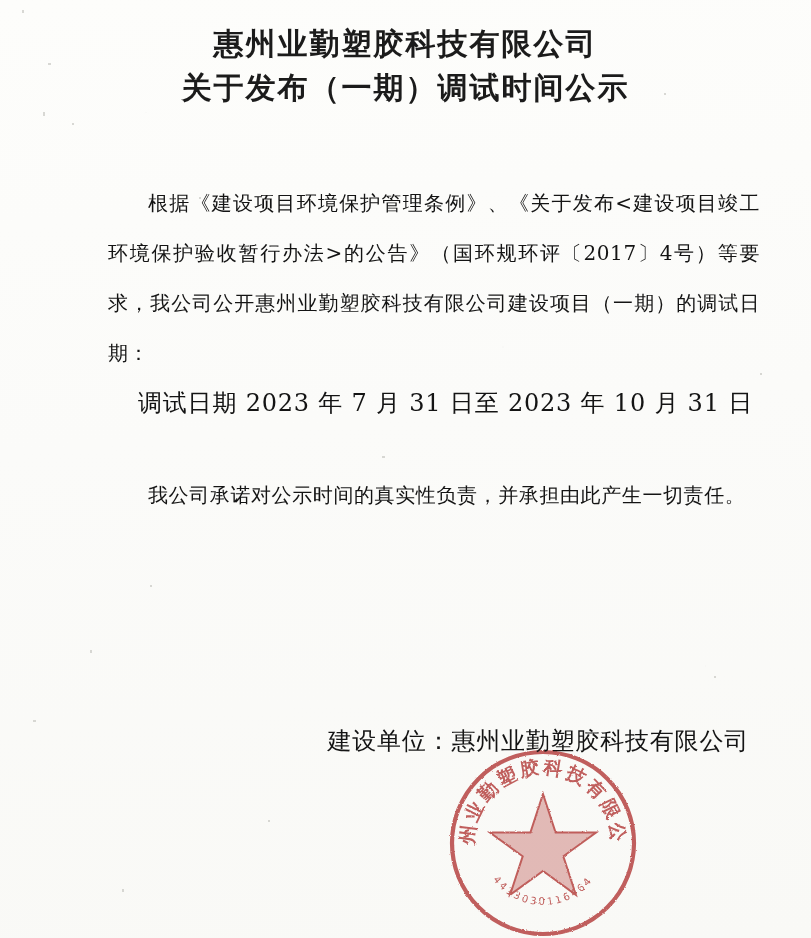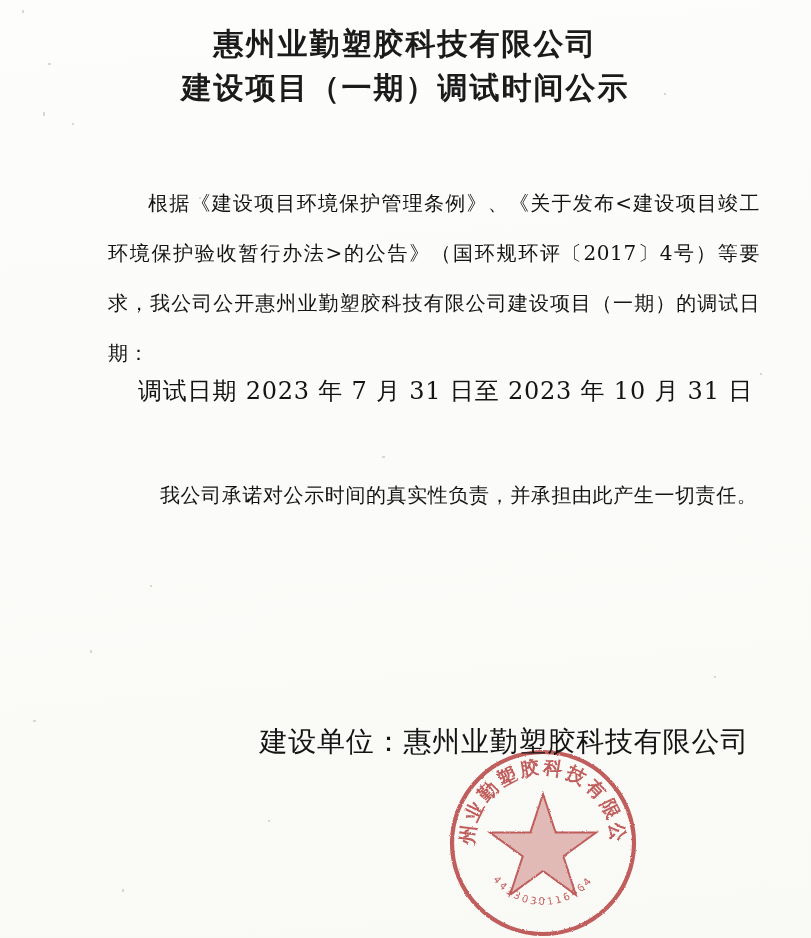--- a/index.html
+++ b/index.html
@@ -67,43 +67,43 @@
     letter-spacing: 0.6px;
     text-align: justify;
     text-justify: inter-character;
     font-family: "DejaVu Serif", "Liberation Serif", serif;
   }
   .para.indent { text-indent: 2em; }
 
   #date-line {
     position: absolute;
     left: 138px;
-    top: 374px;
+    top: 386px;
     font-size: 24px;
     line-height: 34px;
     color: #141414;
     letter-spacing: 0.8px;
     white-space: nowrap;
     font-family: "DejaVu Serif", "Liberation Serif", serif;
   }
 
   #promise-block {
     position: absolute;
-    left: 120px;
+    left: 108px;
     top: 470px;
     width: 652px;
   }
 
   
   #sign-block {
     position: absolute;
     right: 62px;
     top: 718px;
     text-align: left;
-    font-size: 28px;
+    font-size: 24px;
     line-height: 47px;
     color: #141414;
     letter-spacing: 0.8px;
     white-space: nowrap;
     font-family: "DejaVu Serif", "Liberation Serif", serif;
     z-index: 3;
   }
   #sign-date { padding-left: 118px; }
 
   
@@ -134,21 +134,21 @@
   <div class="speck" style="left:382px; top:456px; width:3px; height:2px;"></div>
   <div class="speck" style="left:150px; top:585px; width:2px; height:2px;"></div>
   <div class="speck" style="left:90px;  top:650px; width:2px; height:3px;"></div>
   <div class="speck" style="left:33px;  top:720px; width:3px; height:2px;"></div>
   <div class="speck" style="left:714px; top:676px; width:2px; height:2px;"></div>
   <div class="speck" style="left:268px; top:820px; width:2px; height:2px;"></div>
   <div class="speck" style="left:122px; top:889px; width:2px; height:3px;"></div>
 
   <div id="title-block">
     <div class="title-line">惠州业勤塑胶科技有限公司</div>
-    <div class="title-line">建设项目（一期）调试时间公示</div>
+    <div class="title-line">关于发布（一期）调试时间公示</div>
   </div>
 
   <div id="body-block">
     <div class="para indent">根据《建设项目环境保护管理条例》、《关于发布&lt;建设项目竣工环境保护验收暂行办法&gt;的公告》（国环规环评〔2017〕4号）等要求，我公司公开惠州业勤塑胶科技有限公司建设项目（一期）的调试日期：</div>
   </div>
 
   <div id="date-line">调试日期 2023 年 7 月 31 日至 2023 年 10 月 31 日</div>
 
   <div id="promise-block">
     <div class="para indent">我公司承诺对公示时间的真实性负责，并承担由此产生一切责任。</div>

